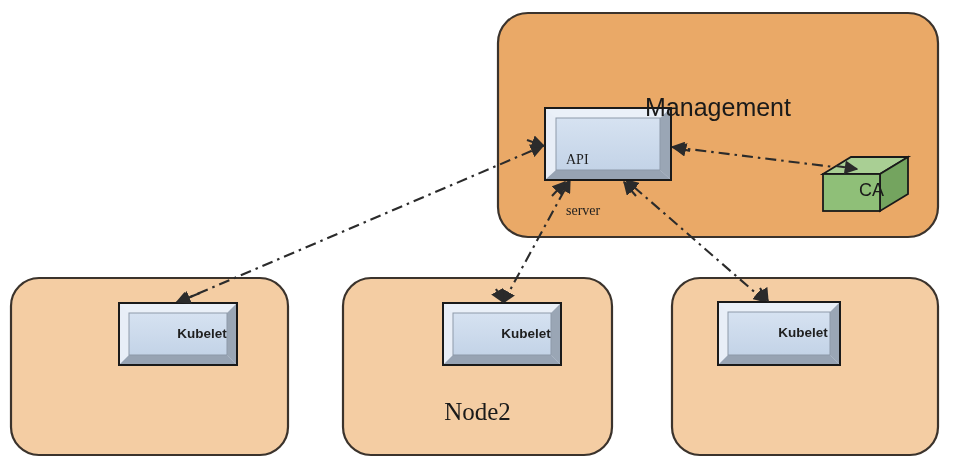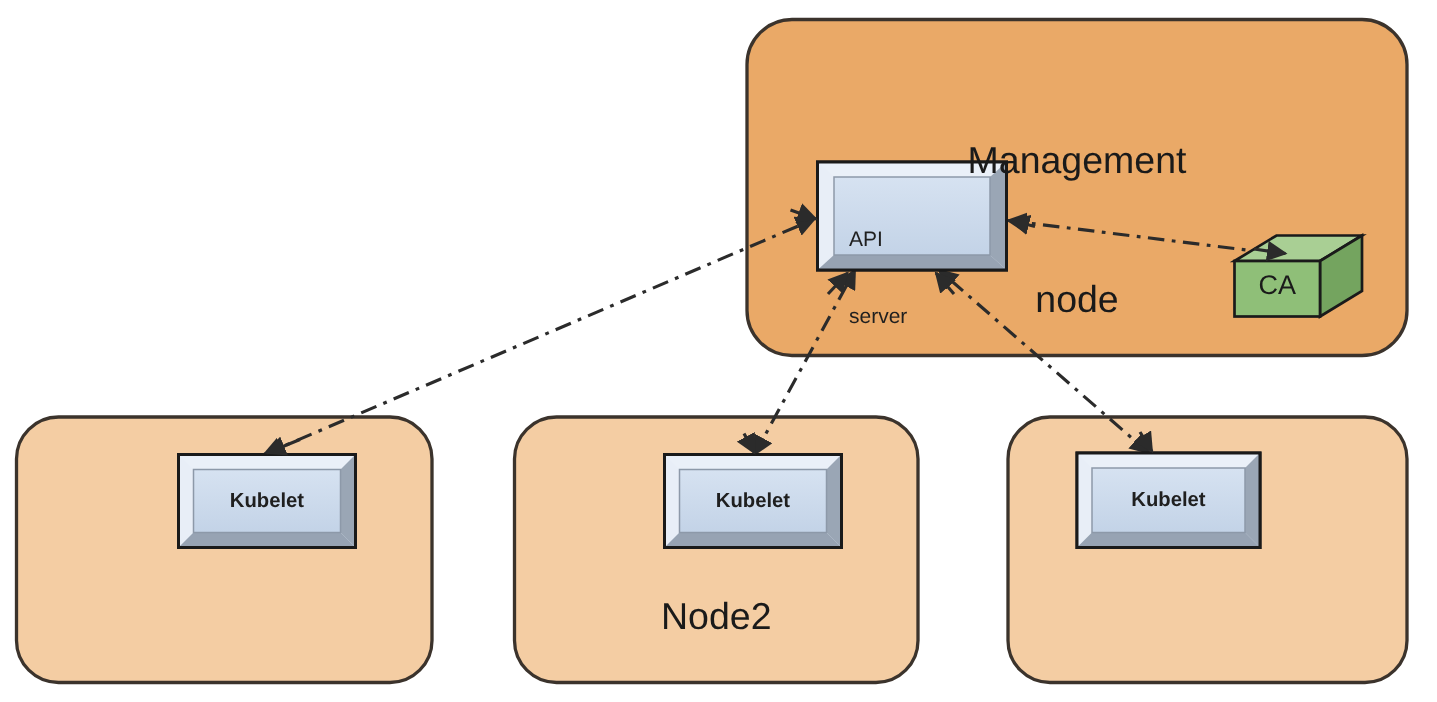--- a/index.html
+++ b/index.html
@@ -47,25 +47,27 @@
     font-size: 14px;
     line-height: 17px;
     color: #1f1f1f;
     text-align: left;
   }
   .kubelet-label {
     font-size: 13.5px;
     color: #1f1f1f;
     text-align: center;
     font-weight: bold;
+    margin-left: 24px;
   }
   .ca-label {
     font-size: 18px;
     color: #1a1a1a;
     text-align: center;
+    padding-left: 20px;
   }
 </style>
 </head>
 <body>
 
 <div id="canvas">
 
   <svg class="layer" viewBox="0 0 958 468">
     <defs>
       <marker id="arrowEnd" viewBox="0 0 10 10" refX="9" refY="5" markerWidth="6.5" markerHeight="6.5" orient="auto-start-reverse">
@@ -166,30 +168,29 @@
       <line x1="527" y1="140" x2="544" y2="146" marker-end="url(#arrowEnd)"></line>
       <line x1="552" y1="196" x2="565" y2="182" marker-end="url(#arrowEnd)"></line>
       <line x1="690" y1="151" x2="674" y2="147" marker-end="url(#arrowEnd)"></line>
       <line x1="836" y1="166" x2="857" y2="169" marker-end="url(#arrowEnd)"></line>
       <line x1="636" y1="196" x2="624" y2="182" marker-end="url(#arrowEnd)"></line>
     </g>
   </svg>
 
   <div class="label-text mgmt-title" style="left:560px; top:30px; width:316px;">
     <div>Management</div>
-    <div>node</div>
   </div>
 
-  <div class="label-text api-label" style="left:566px; top:117px; width:90px;">
+  <div class="label-text api-label" style="left:566px; top:117px; width:90px;font-family:Liberation Serif, serif;">
     <div>API</div>
     <div>server</div>
   </div>
 
   <div class="label-text ca-label" style="left:823px; top:180px; width:57px;">CA</div>
 
   <div class="label-text kubelet-label" style="left:129px; top:326px; width:98px;">Kubelet</div>
 
   <div class="label-text kubelet-label" style="left:453px; top:326px; width:98px;">Kubelet</div>
-  <div class="label-text node-title" style="left:343px; top:397px; width:269px;">Node2</div>
+  <div class="label-text node-title" style="left:343px; top:397px; width:269px;font-family:Liberation Serif, serif;">Node2</div>
 
   <div class="label-text kubelet-label" style="left:728px; top:325px; width:102px;">Kubelet</div>
 
 </div>
 
 </body></html>

